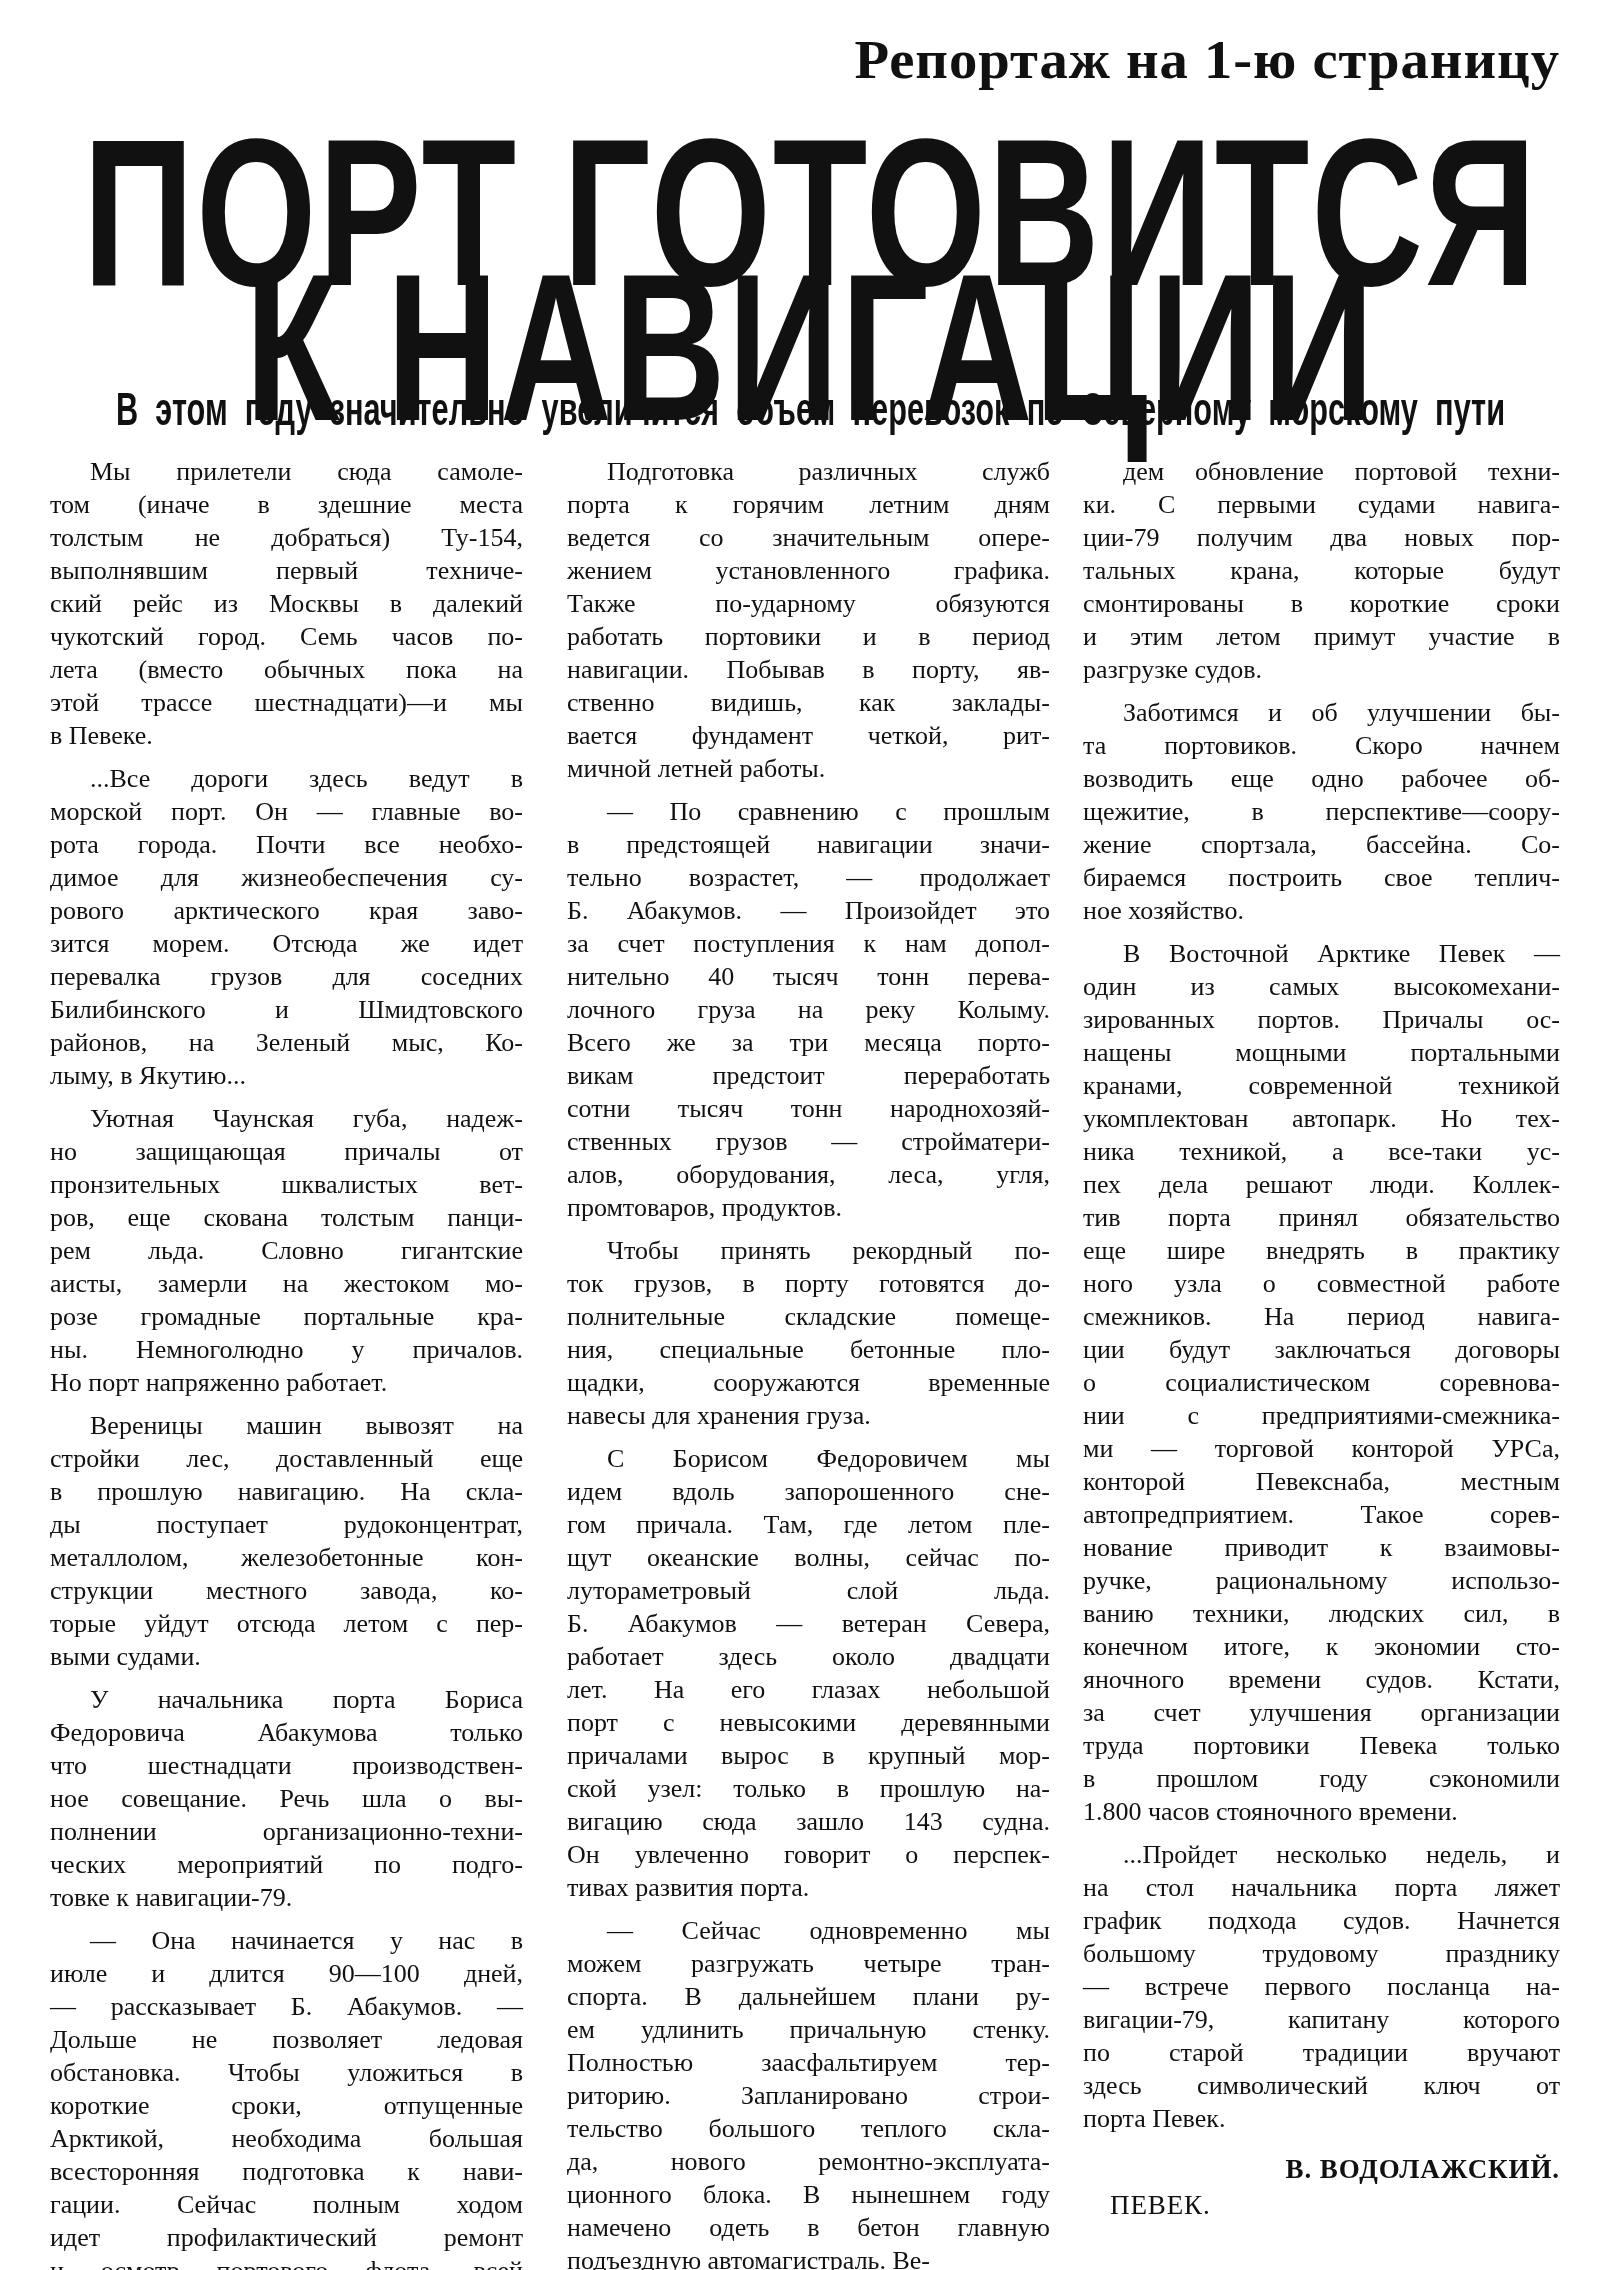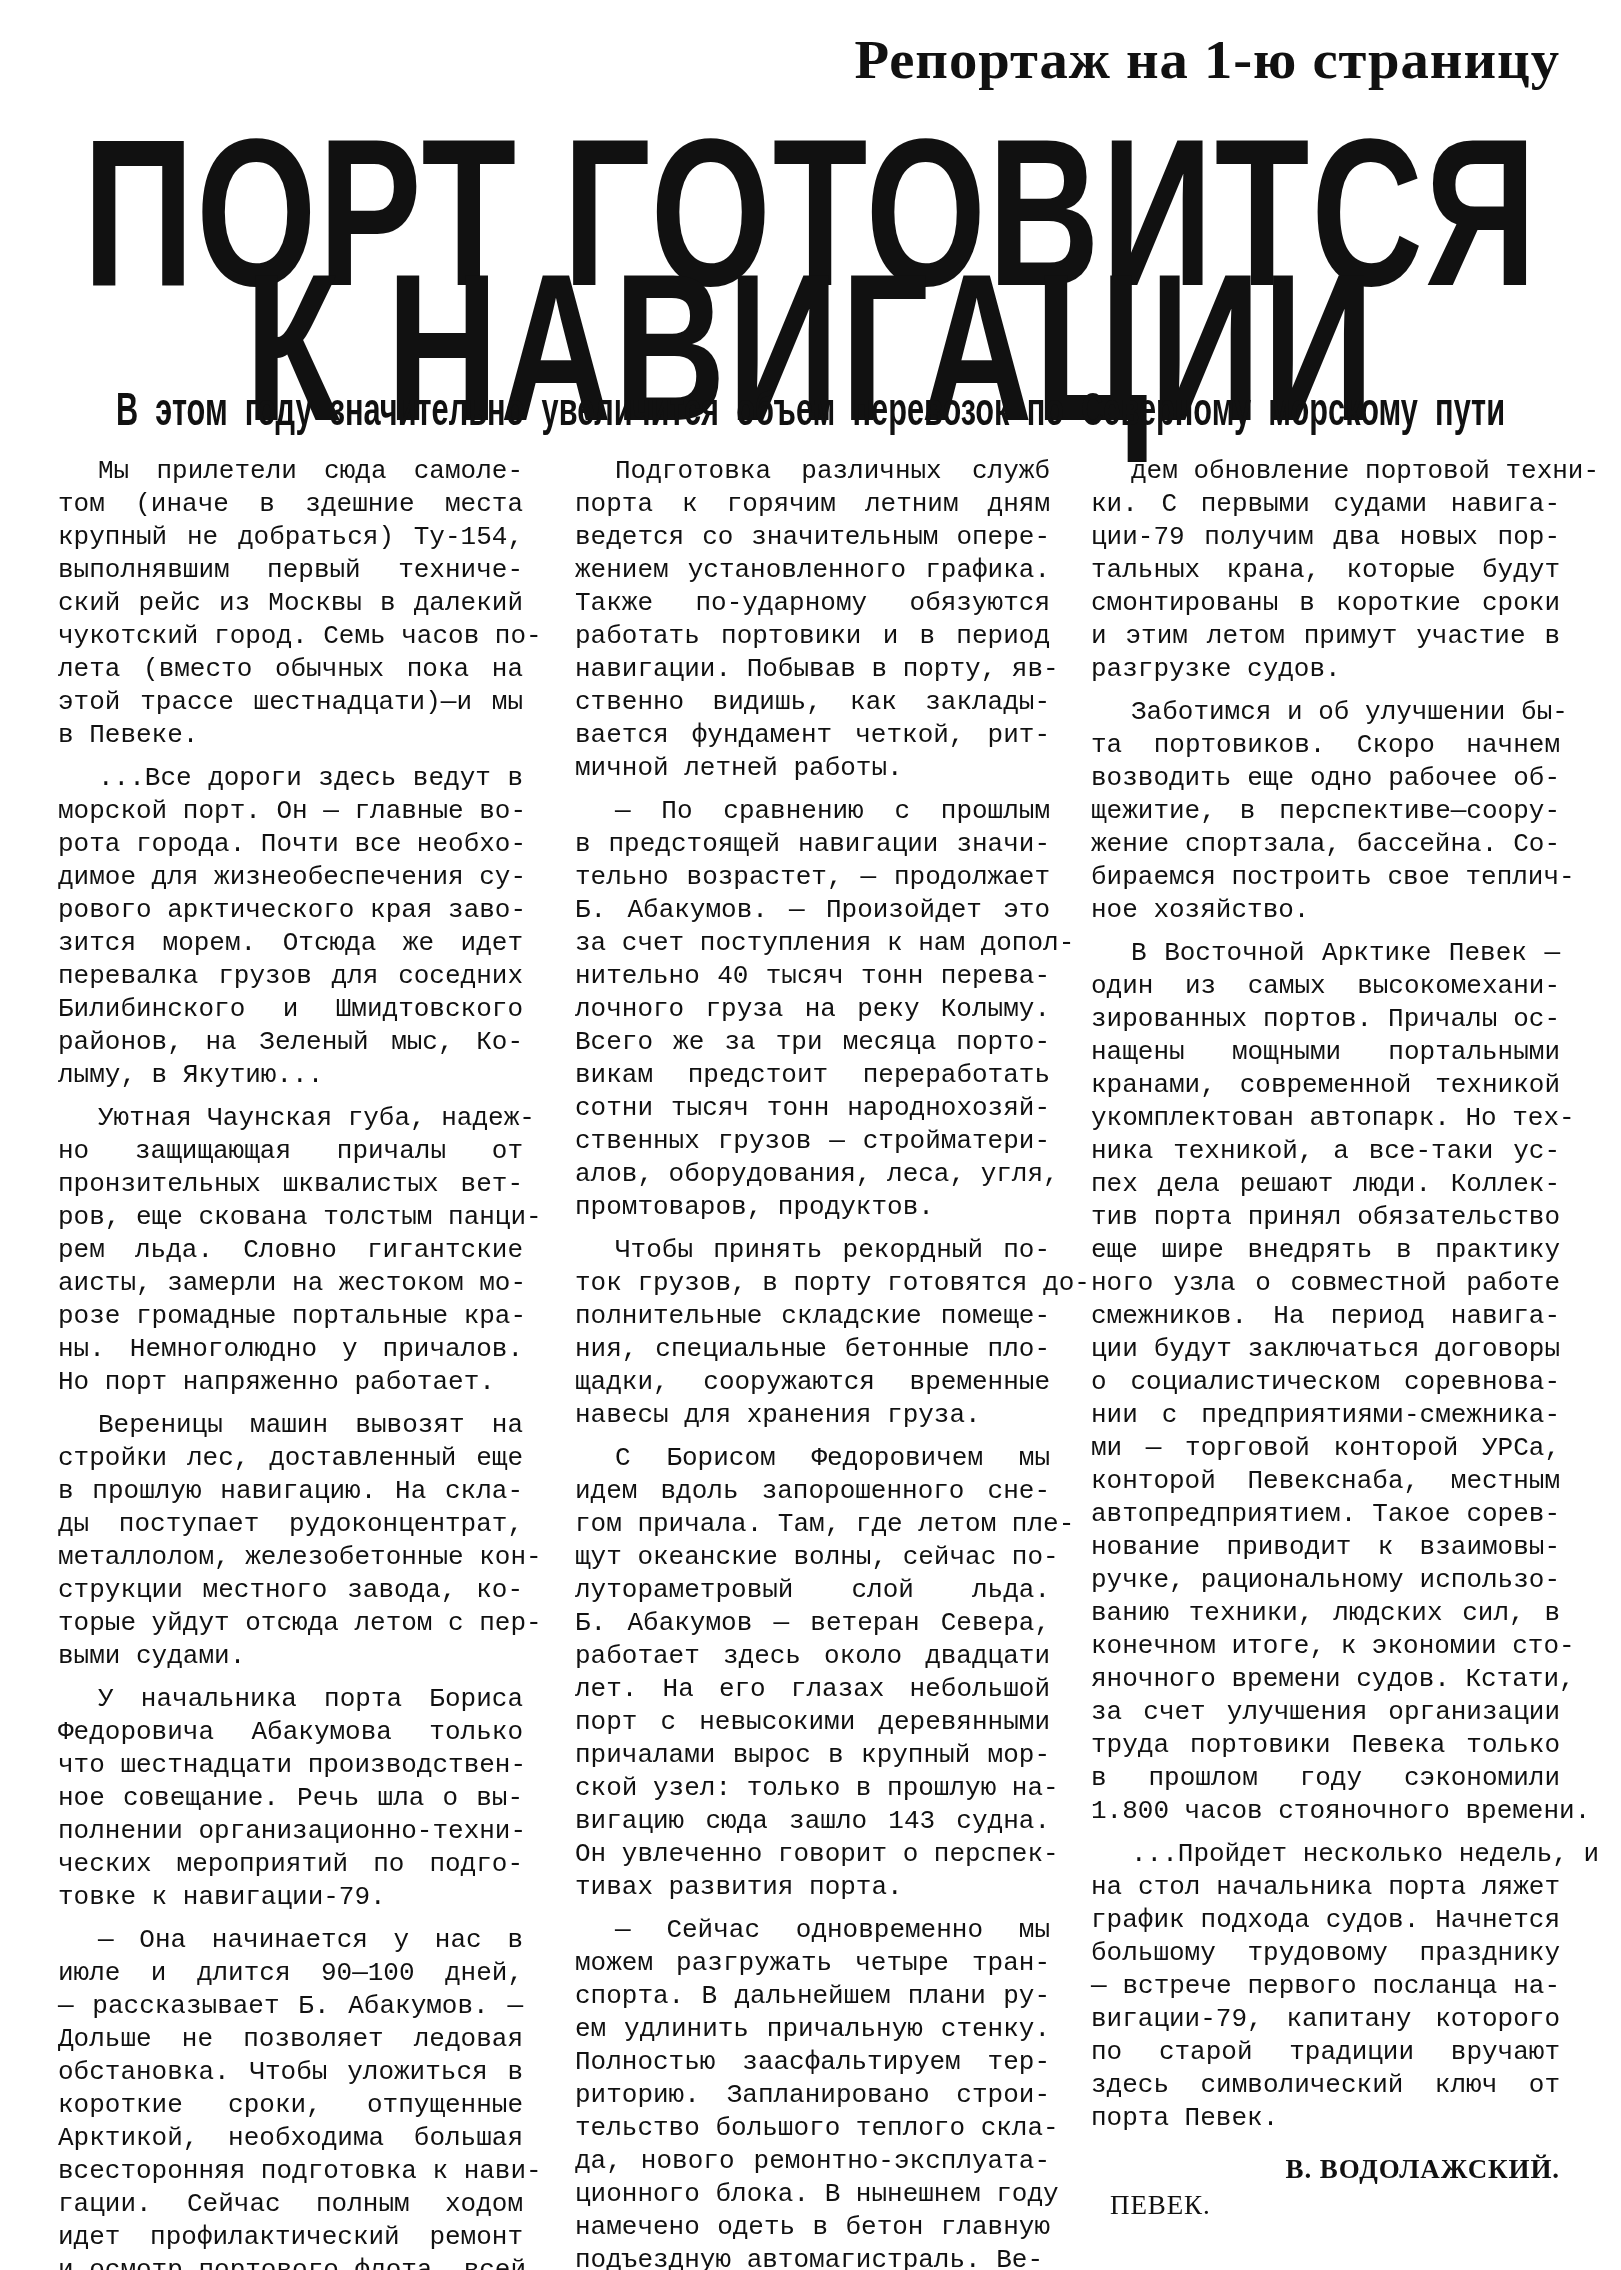--- a/index.html
+++ b/index.html
@@ -26,21 +26,21 @@
     font-size: 32px; word-spacing: 9px;
     transform: scaleY(1.45) scaleX(0.96); transform-origin: top center;
   }
   .col {
     position: absolute; top: 455px;
     font-size: 26px; line-height: 33px;
   }
   .col1 { left: 50px; width: 473px; }
   .col2 { left: 567px; width: 483px; }
   .col3 { left: 1083px; width: 477px; }
-  .para { margin: 0 0 10px 8px; font-family: Liberation Mono, monospace; }
+  .para { margin: 0 0 10px 0; }
   .ln {
     display: block; white-space: nowrap;
     text-align: justify; text-align-last: justify;
     height: 33px;
   }
   .ln.last { text-align-last: left; }
   .ln.first { text-indent: 40px; }
   .sig-author {
     font-weight: bold; font-size: 27px; letter-spacing: 0.9px;
     margin-top: 16px; padding-left: 108px; line-height: 36px; text-align: right;
@@ -54,21 +54,21 @@
 
 <div class="kicker">Репортаж на 1-ю страницу</div>
 <div class="headline hl1">ПОРТ ГОТОВИТСЯ</div>
 <div class="headline hl2">К НАВИГАЦИИ</div>
 <div class="subhead">В этом году значительно увеличится объем перевозок по Северному морскому пути</div>
 
 <div class="col col1">
     <div class="para">
       <span class="ln first">Мы прилетели сюда самоле-</span>
       <span class="ln">том (иначе в здешние места</span>
-      <span class="ln">крупный не добраться) Ту-154,</span>
+      <span class="ln">толстым не добраться) Ту-154,</span>
       <span class="ln">выполнявшим первый техниче-</span>
       <span class="ln">ский рейс из Москвы в далекий</span>
       <span class="ln">чукотский город. Семь часов по-</span>
       <span class="ln">лета (вместо обычных пока на</span>
       <span class="ln">этой трассе шестнадцати)—и мы</span>
       <span class="ln last">в Певеке.</span>
     </div>
     <div class="para">
       <span class="ln first">...Все дороги здесь ведут в</span>
       <span class="ln">морской порт. Он — главные во-</span>

